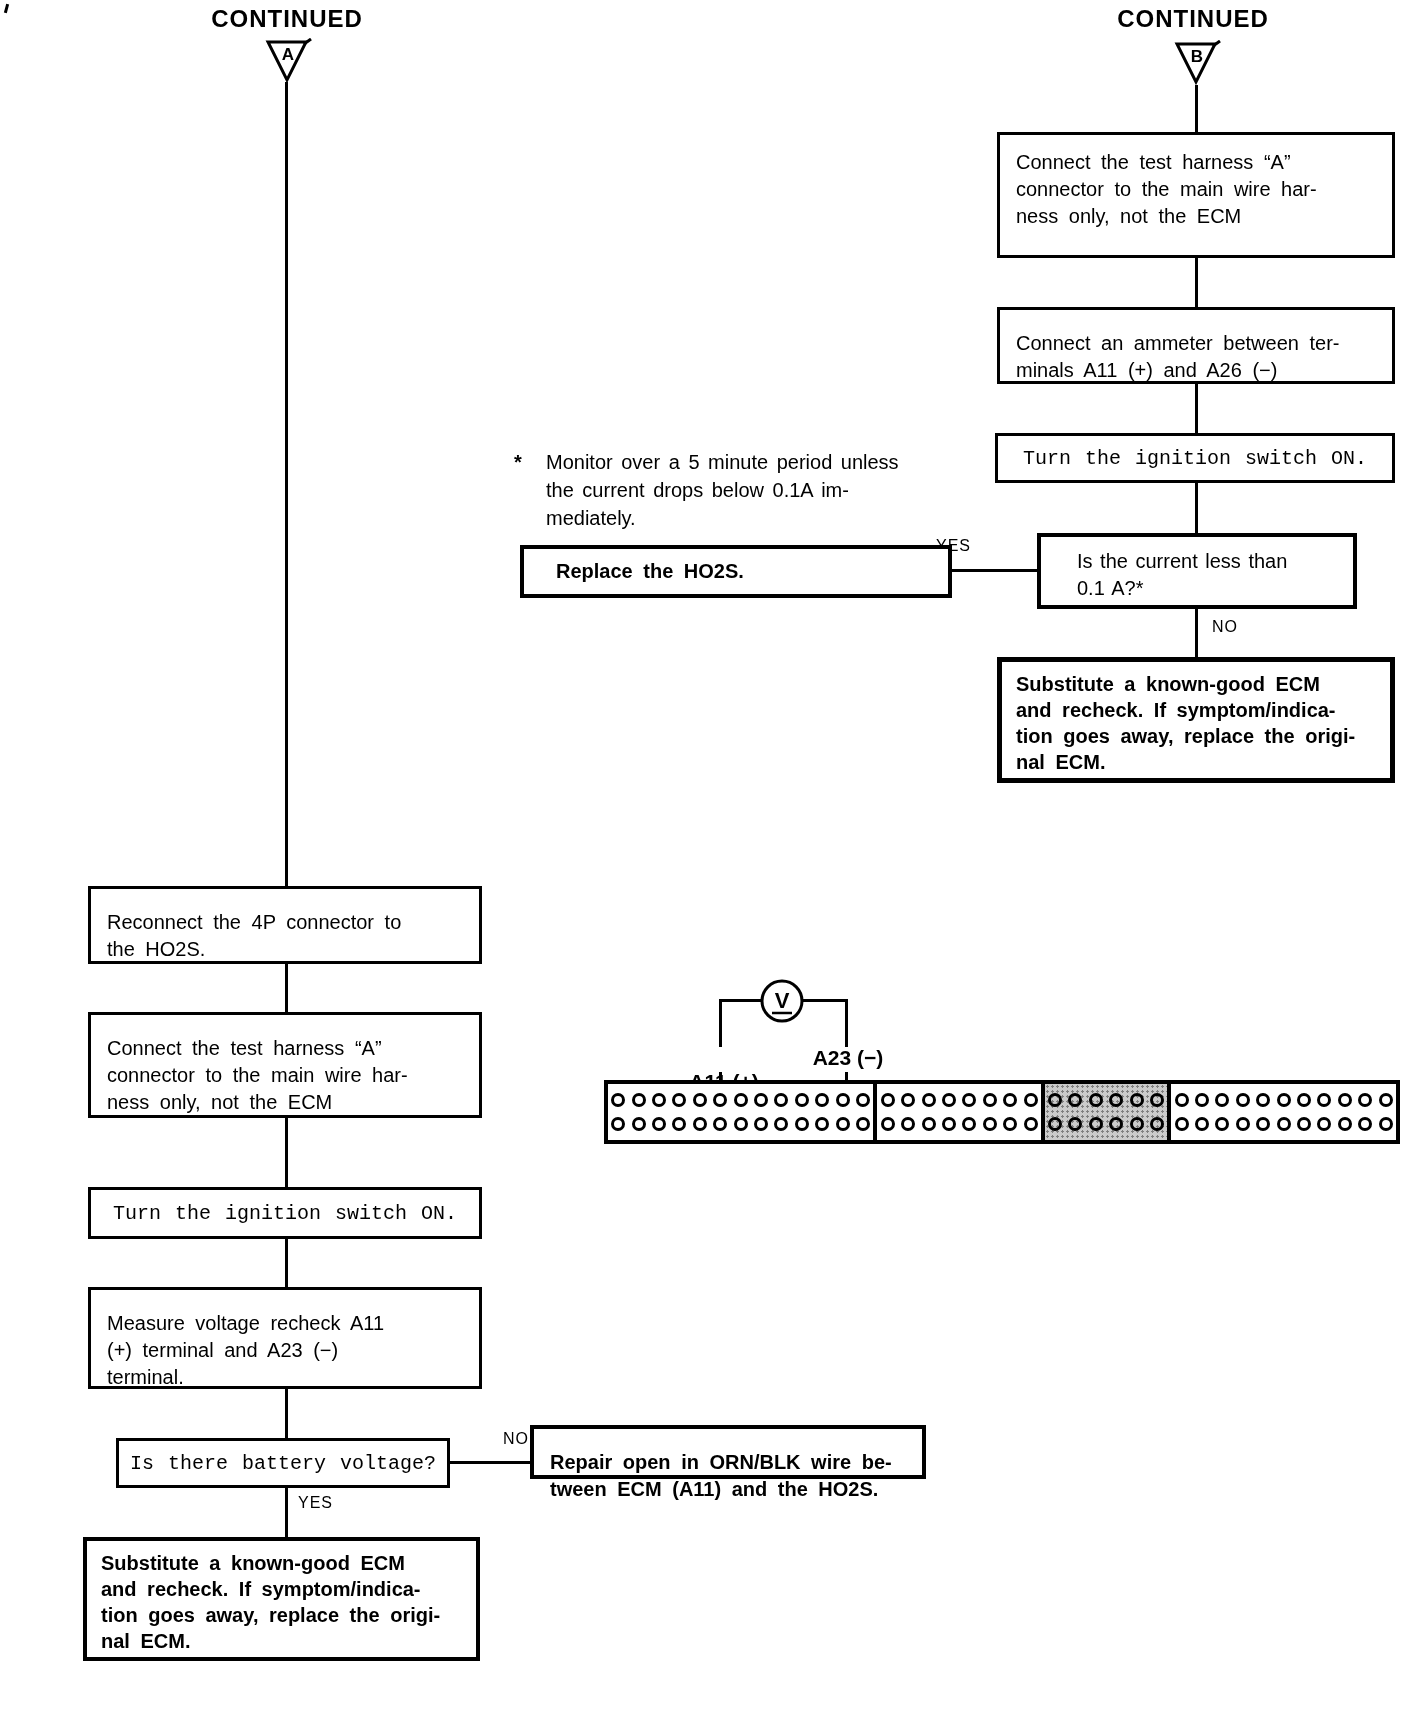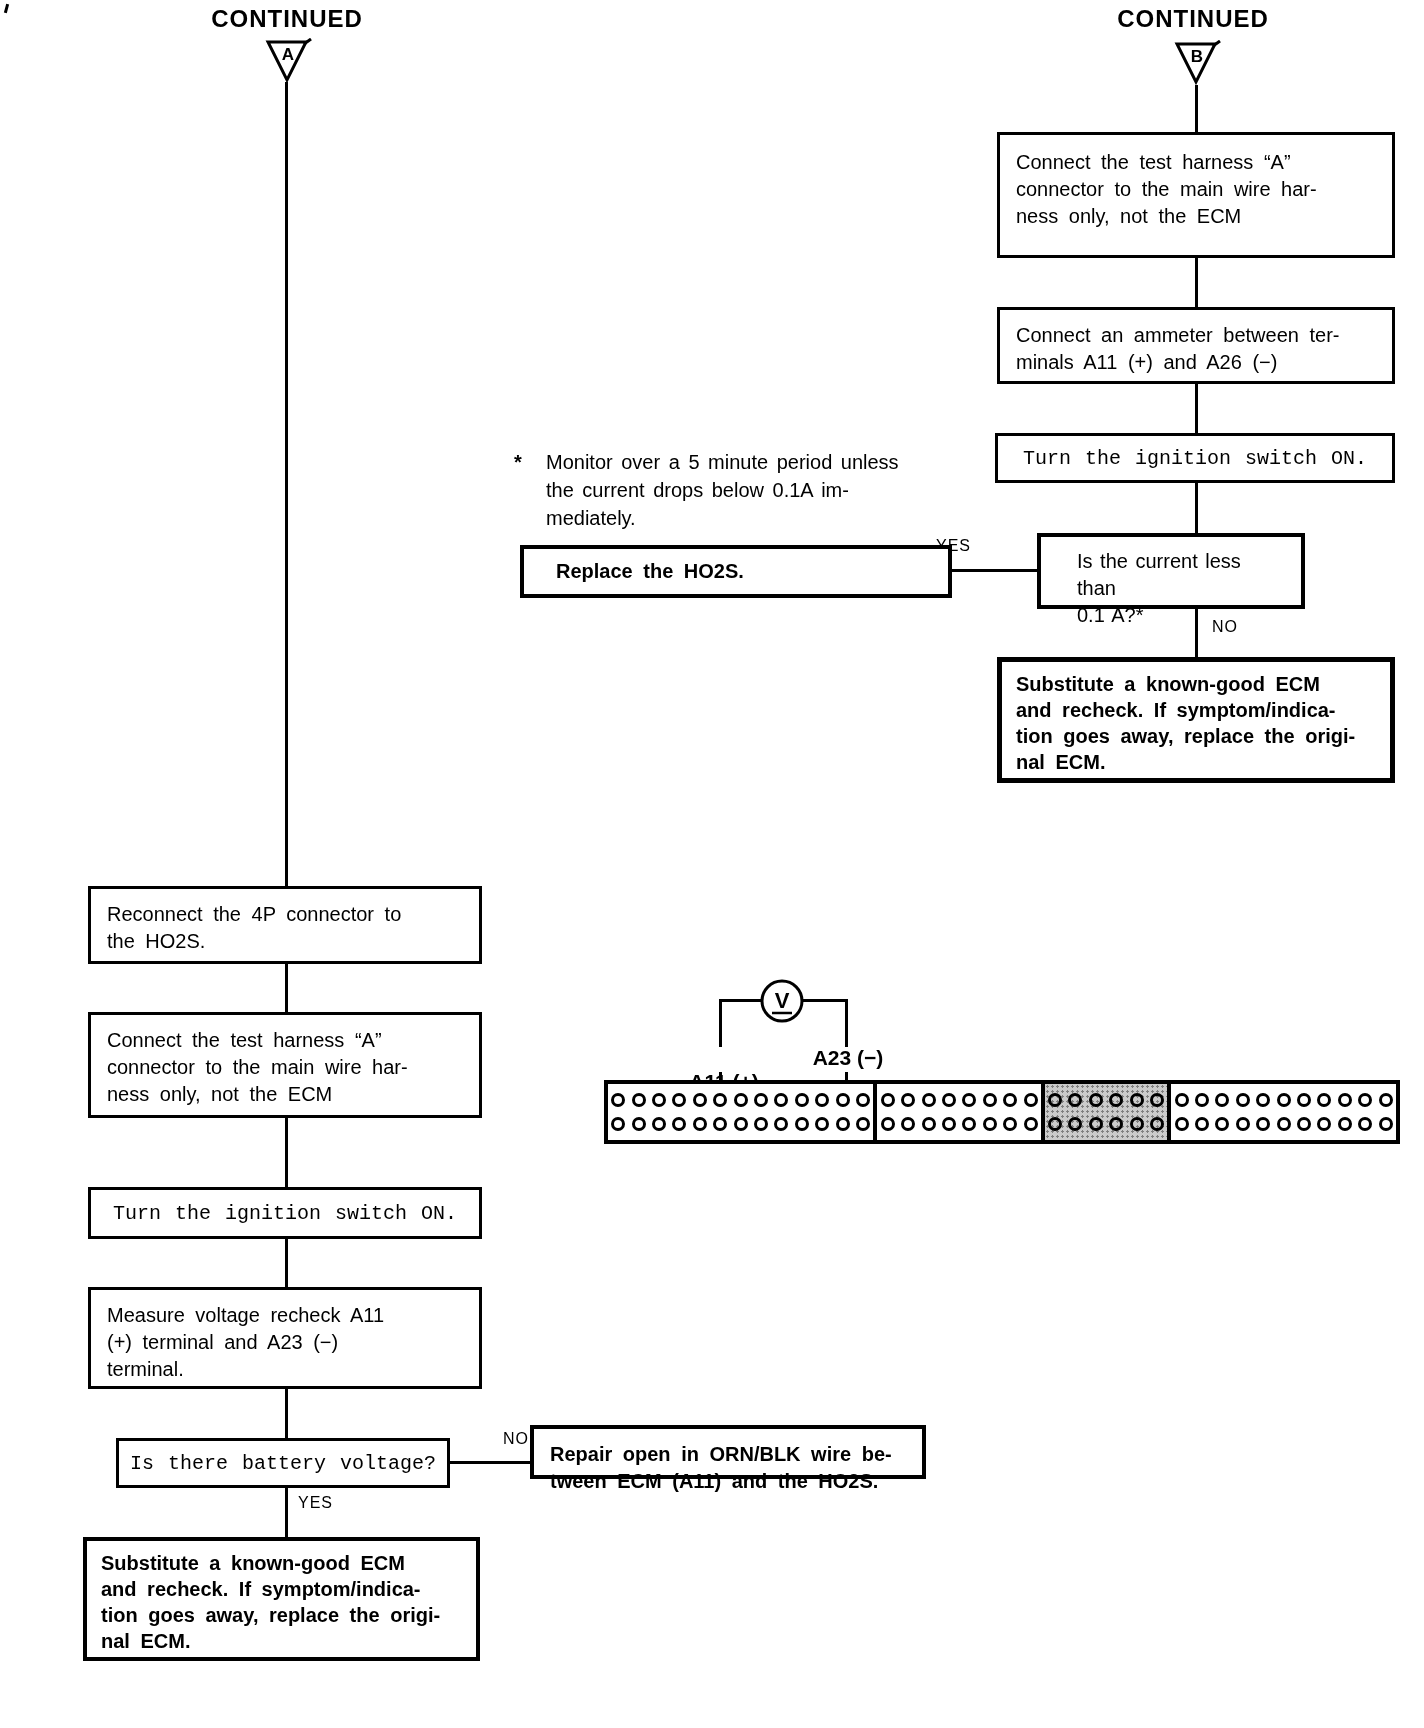--- a/index.html
+++ b/index.html
@@ -3,21 +3,21 @@
 <meta charset="utf-8">
 <style>
   html,body{margin:0;padding:0;background:#e8e8e8;}
   #page{
     position:relative;width:1424px;height:1728px;background:#ffffff;
     font-family:"Liberation Sans","DejaVu Sans",sans-serif;color:#000;
     overflow:hidden;
   }
   .box{
     position:absolute;background:#fff;border:3px solid #000;box-sizing:border-box;
-    font-size:20px;line-height:27px;padding:12px 16px;white-space:pre-line;
+    font-size:20px;line-height:27px;padding:20px 16px;white-space:pre-line;
     word-spacing:5px;
   }
   .box.thick{border-width:4px;font-weight:bold;}
   .box.center{display:flex;align-items:center;justify-content:center;
     text-align:center;padding:0;word-spacing:2px;font-family:Liberation Mono, monospace;}
   .box.vcenter{display:flex;align-items:center;padding-top:0;padding-bottom:0;}
   .vline,.hline{position:absolute;background:#000;}
   .vline{width:3px;}
   .hline{height:3px;}
   .lbl{position:absolute;font-size:16px;letter-spacing:1px;}
@@ -117,21 +117,21 @@
 
   <div class="box" style="left:997px;top:307px;width:398px;height:77px;">Connect an ammeter between ter-
 minals A11 (+) and A26 (−)</div>
 
   <div class="vline" style="left:1195px;top:382px;height:53px;"></div>
 
   <div class="box center" style="left:995px;top:433px;width:400px;height:50px;">Turn the ignition switch ON.</div>
 
   <div class="vline" style="left:1195px;top:481px;height:54px;"></div>
 
-  <div class="box" style="left:1037px;top:533px;width:268px;height:76px;border-width:4px;padding:11px 16px 11px 36px;word-spacing:2px;">Is the current less than
+  <div class="box" style="left:1037px;top:533px;width:320px;height:76px;border-width:4px;padding:11px 16px 11px 36px;word-spacing:2px;">Is the current less than
 0.1 A?*</div>
 
   <div class="hline" style="left:918px;top:569px;width:121px;"></div>
   <div class="lbl" style="left:936px;top:537px;">YES</div>
 
   <div class="box thick vcenter" style="left:520px;top:545px;width:432px;height:53px;padding-left:32px;">Replace the HO2S.</div>
 
   <div class="note" style="left:514px;top:448px;">
     <span class="star">*</span>
     <span class="ntext">Monitor over a 5 minute period unless

